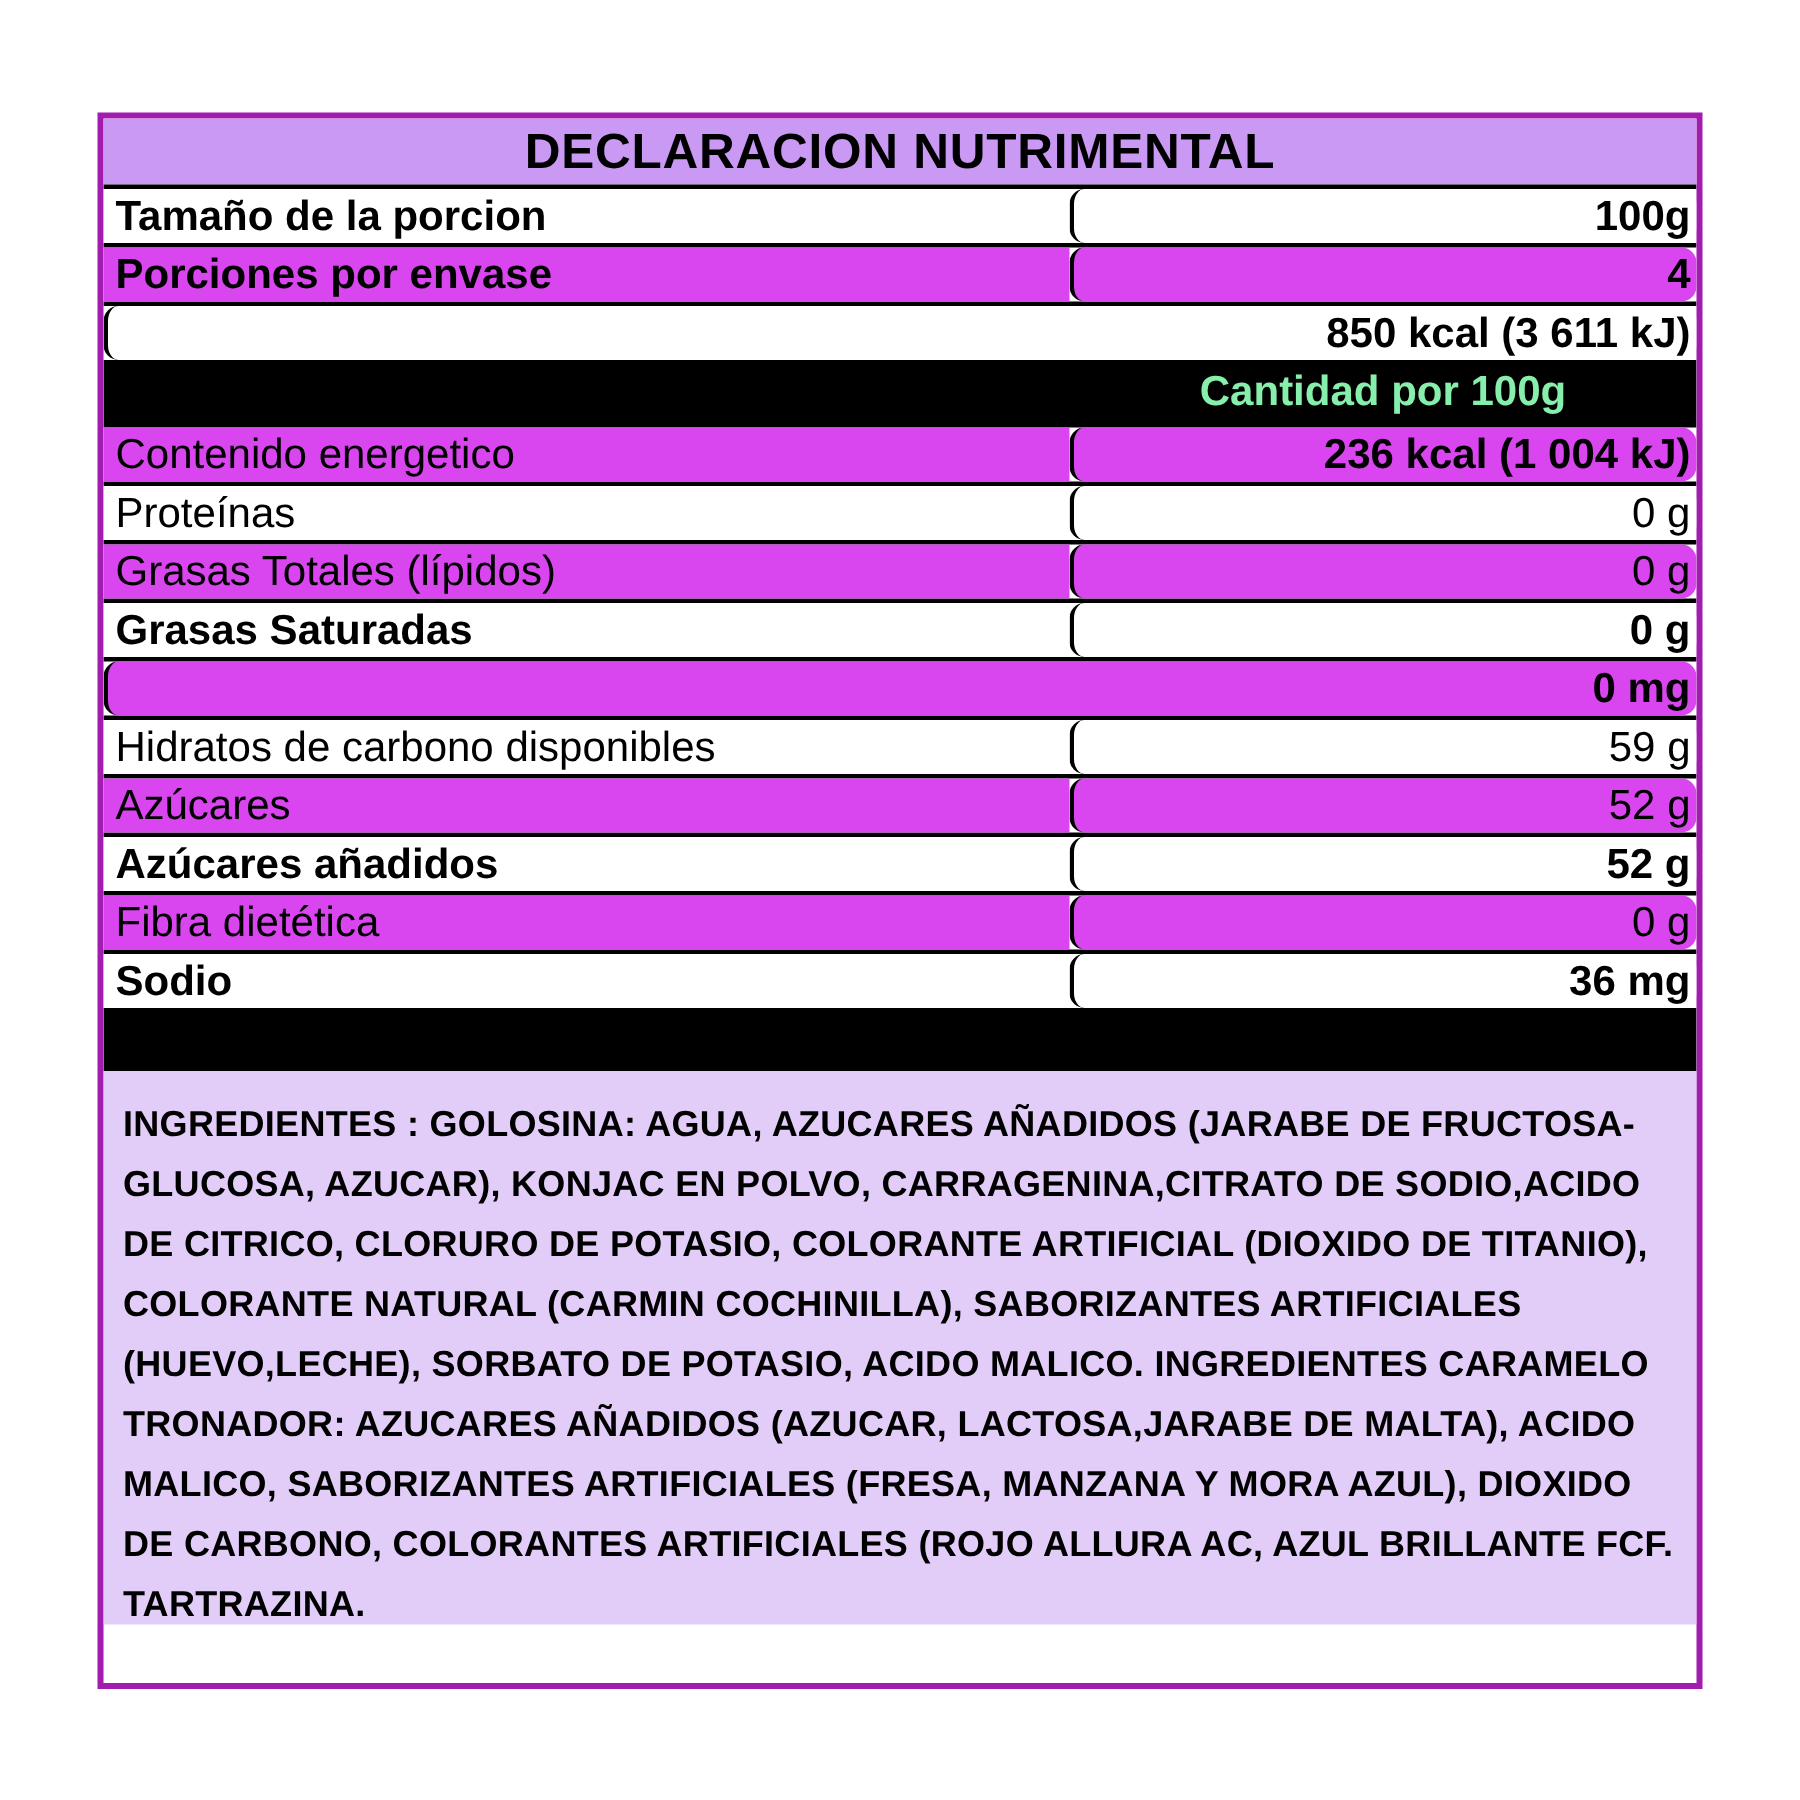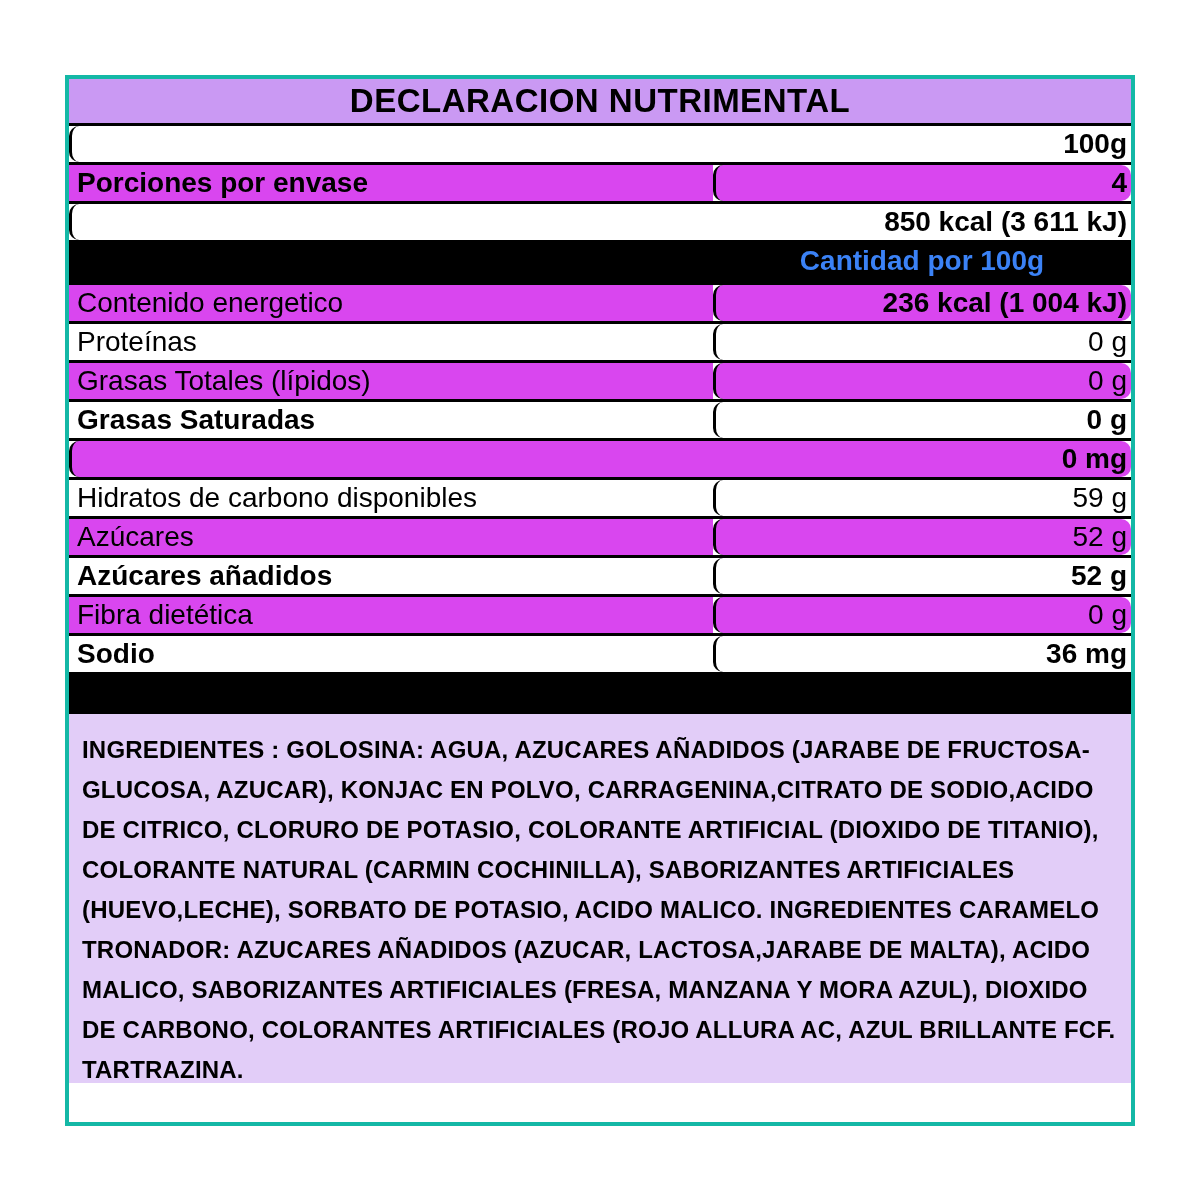--- a/index.html
+++ b/index.html
@@ -6,21 +6,21 @@
   html, body {
     width: 1200px; height: 1200px;
     background: #ffffff;
     font-family: "Liberation Sans", sans-serif;
     color: #000000;
   }
   .label-box {
     position: absolute;
     left: 65px; top: 75px;
     width: 1070px; height: 1051px;
-    border: 4px solid #14b8a6;
+    border: 4px solid #a21caf;
     background: #ffffff;
     overflow: hidden;
   }
   .title-row {
     height: 44px;
     background: #ca99f3;
     display: flex;
     align-items: center;
     justify-content: center;
     font-weight: bold;
@@ -52,21 +52,21 @@
     white-space: nowrap;
     border-radius: 10px;
   }
   .bg-white { background: #ffffff; }
   .bg-lav   { background: #d946ef; }
   .b  { font-weight: bold; }
   .r  { font-weight: normal; }
   .header-row {
     height: 42px;
     background: #000000;
-    color: #3b82f6;
+    color: #86efac;
     display: flex;
   }
   .header-row .label-cell { width: 644px; }
   .header-row .value-cell {
     flex: 1;
     display: flex;
     align-items: center;
     justify-content: center;
     font-weight: bold;
     font-size: 28px;
@@ -87,20 +87,21 @@
   }
 </style>
 </head>
 <body>
 
 <div class="label-box">
 
   <div class="title-row">DECLARACION NUTRIMENTAL</div>
 
   <div class="nrow">
+    <div class="label-cell bg-white b">Tamaño de la porcion</div>
     <div class="value-cell bg-white b">100g</div>
   </div>
   <div class="nrow">
     <div class="label-cell bg-lav b">Porciones por envase</div>
     <div class="value-cell bg-lav b">4</div>
   </div>
   <div class="nrow">
     <div class="value-cell bg-white b">850 kcal (3 611 kJ)</div>
   </div>
 

